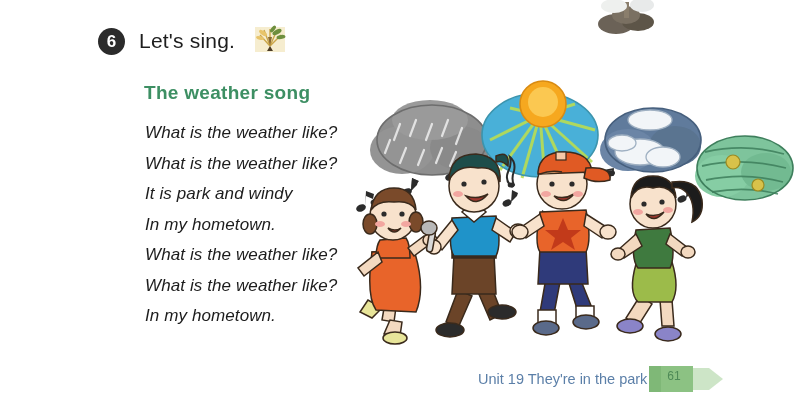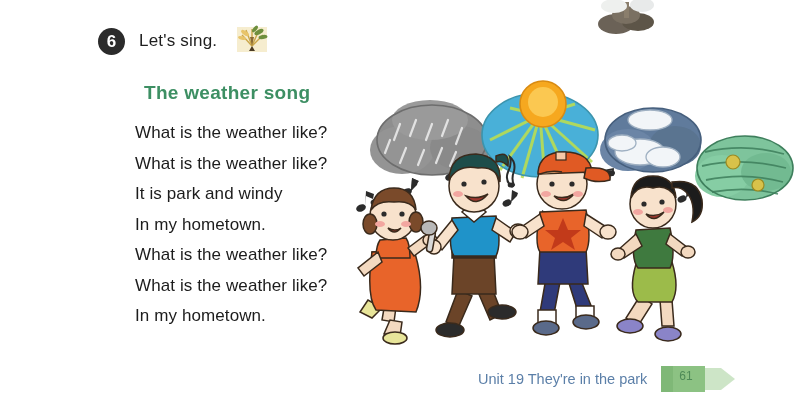--- a/index.html
+++ b/index.html
@@ -32,21 +32,21 @@
     background: #2b2b2b;
     color: #ffffff;
     font-size: 17px;
     font-weight: bold;
     display: flex;
     align-items: center;
     justify-content: center;
     line-height: 1;
   }
   #activity-title {
-    font-size: 17px;
+    font-size: 21px;
     color: #1e1e1e;
     letter-spacing: 0.2px;
     font-weight: 400;
   }
   #sparkle-icon {
     margin-left: 4px;
     width: 34px;
     height: 30px;
     position: relative;
     top: -2px;
@@ -57,23 +57,24 @@
     position: absolute;
     left: 144px;
     top: 82px;
     font-size: 19px;
     font-weight: bold;
     color: #3d8f63;
     letter-spacing: 0.3px;
   }
   #lyrics {
     position: absolute;
-    left: 135px;
+    left: 145px;
     top: 118px;
     width: 250px;
+    font-style: italic;
   }
   .lyric-line {
     font-size: 17px;
     color: #1c1c1c;
     line-height: 30.5px;
     white-space: nowrap;
     letter-spacing: 0.1px;
   }
 
   
@@ -96,21 +97,20 @@
     user-select: none;
   }
 
   
   #footer {
     position: absolute;
     left: 478px;
     top: 364px;
     display: flex;
     align-items: center;
-    gap: 12px;
   }
   #footer-unit-label {
     font-size: 14.5px;
     color: #5b7fa8;
     white-space: nowrap;
   }
   #page-number-banner {
     position: relative;
     width: 78px;
     height: 30px;

